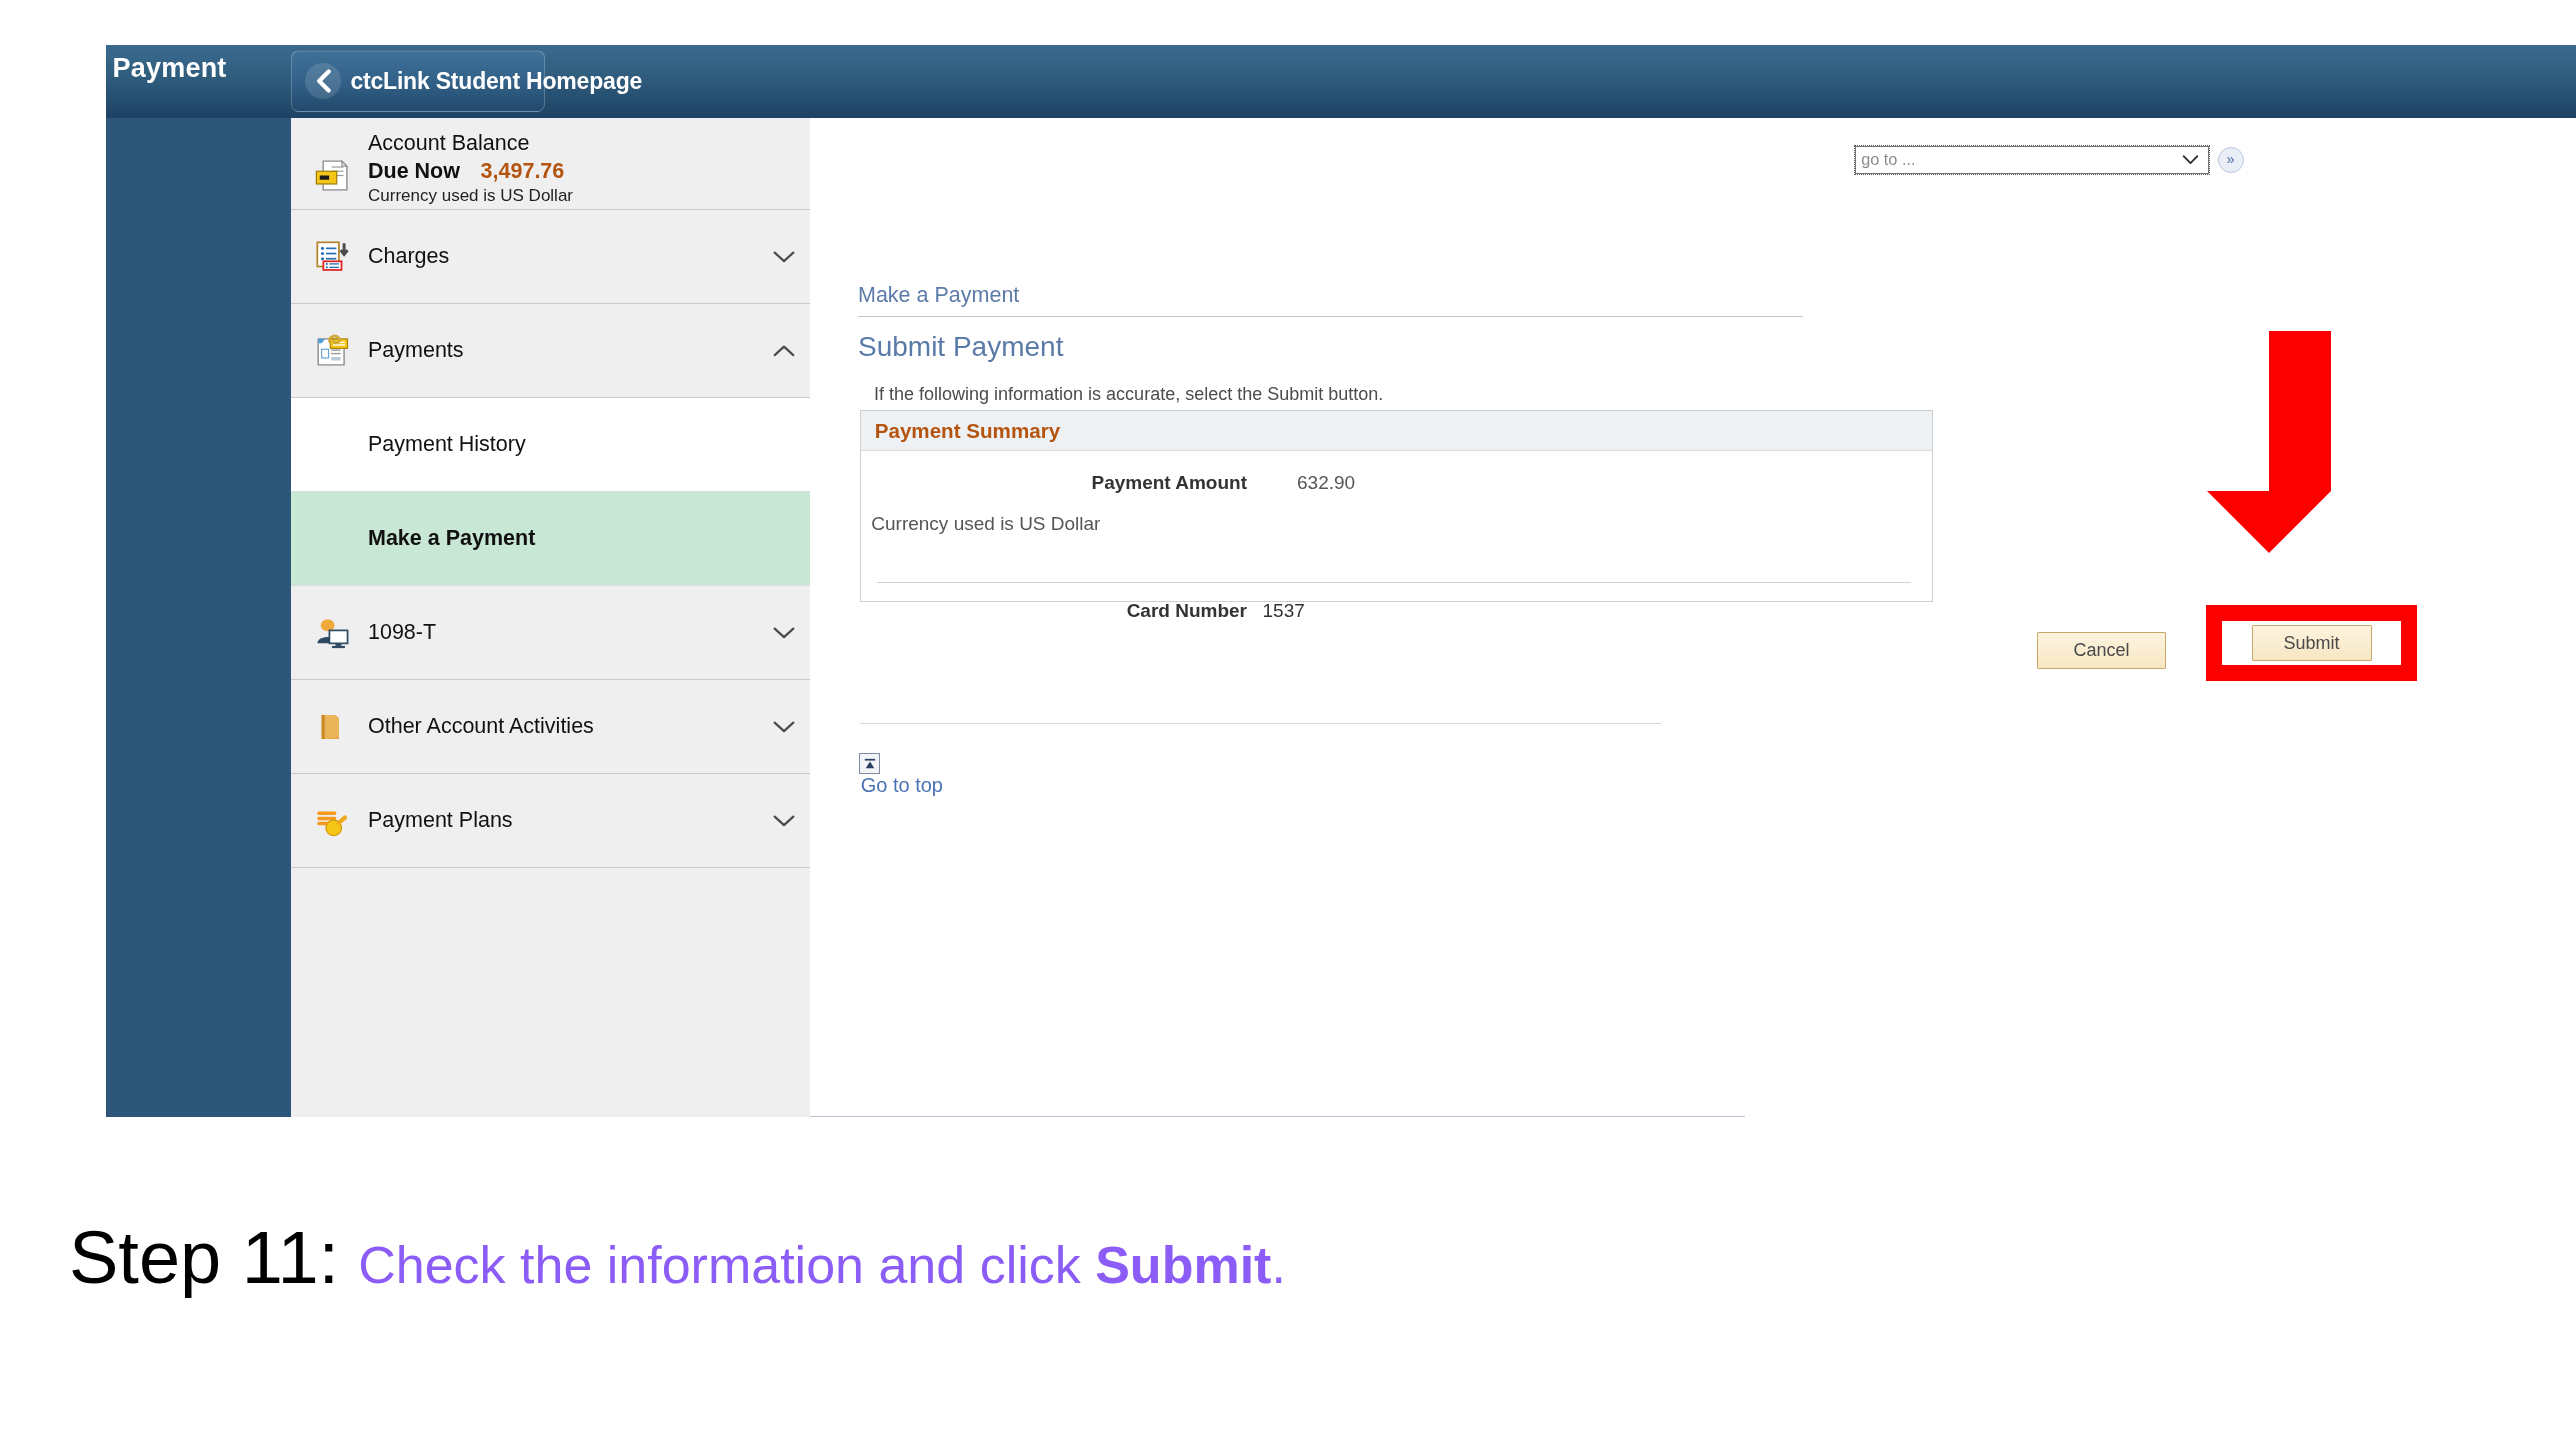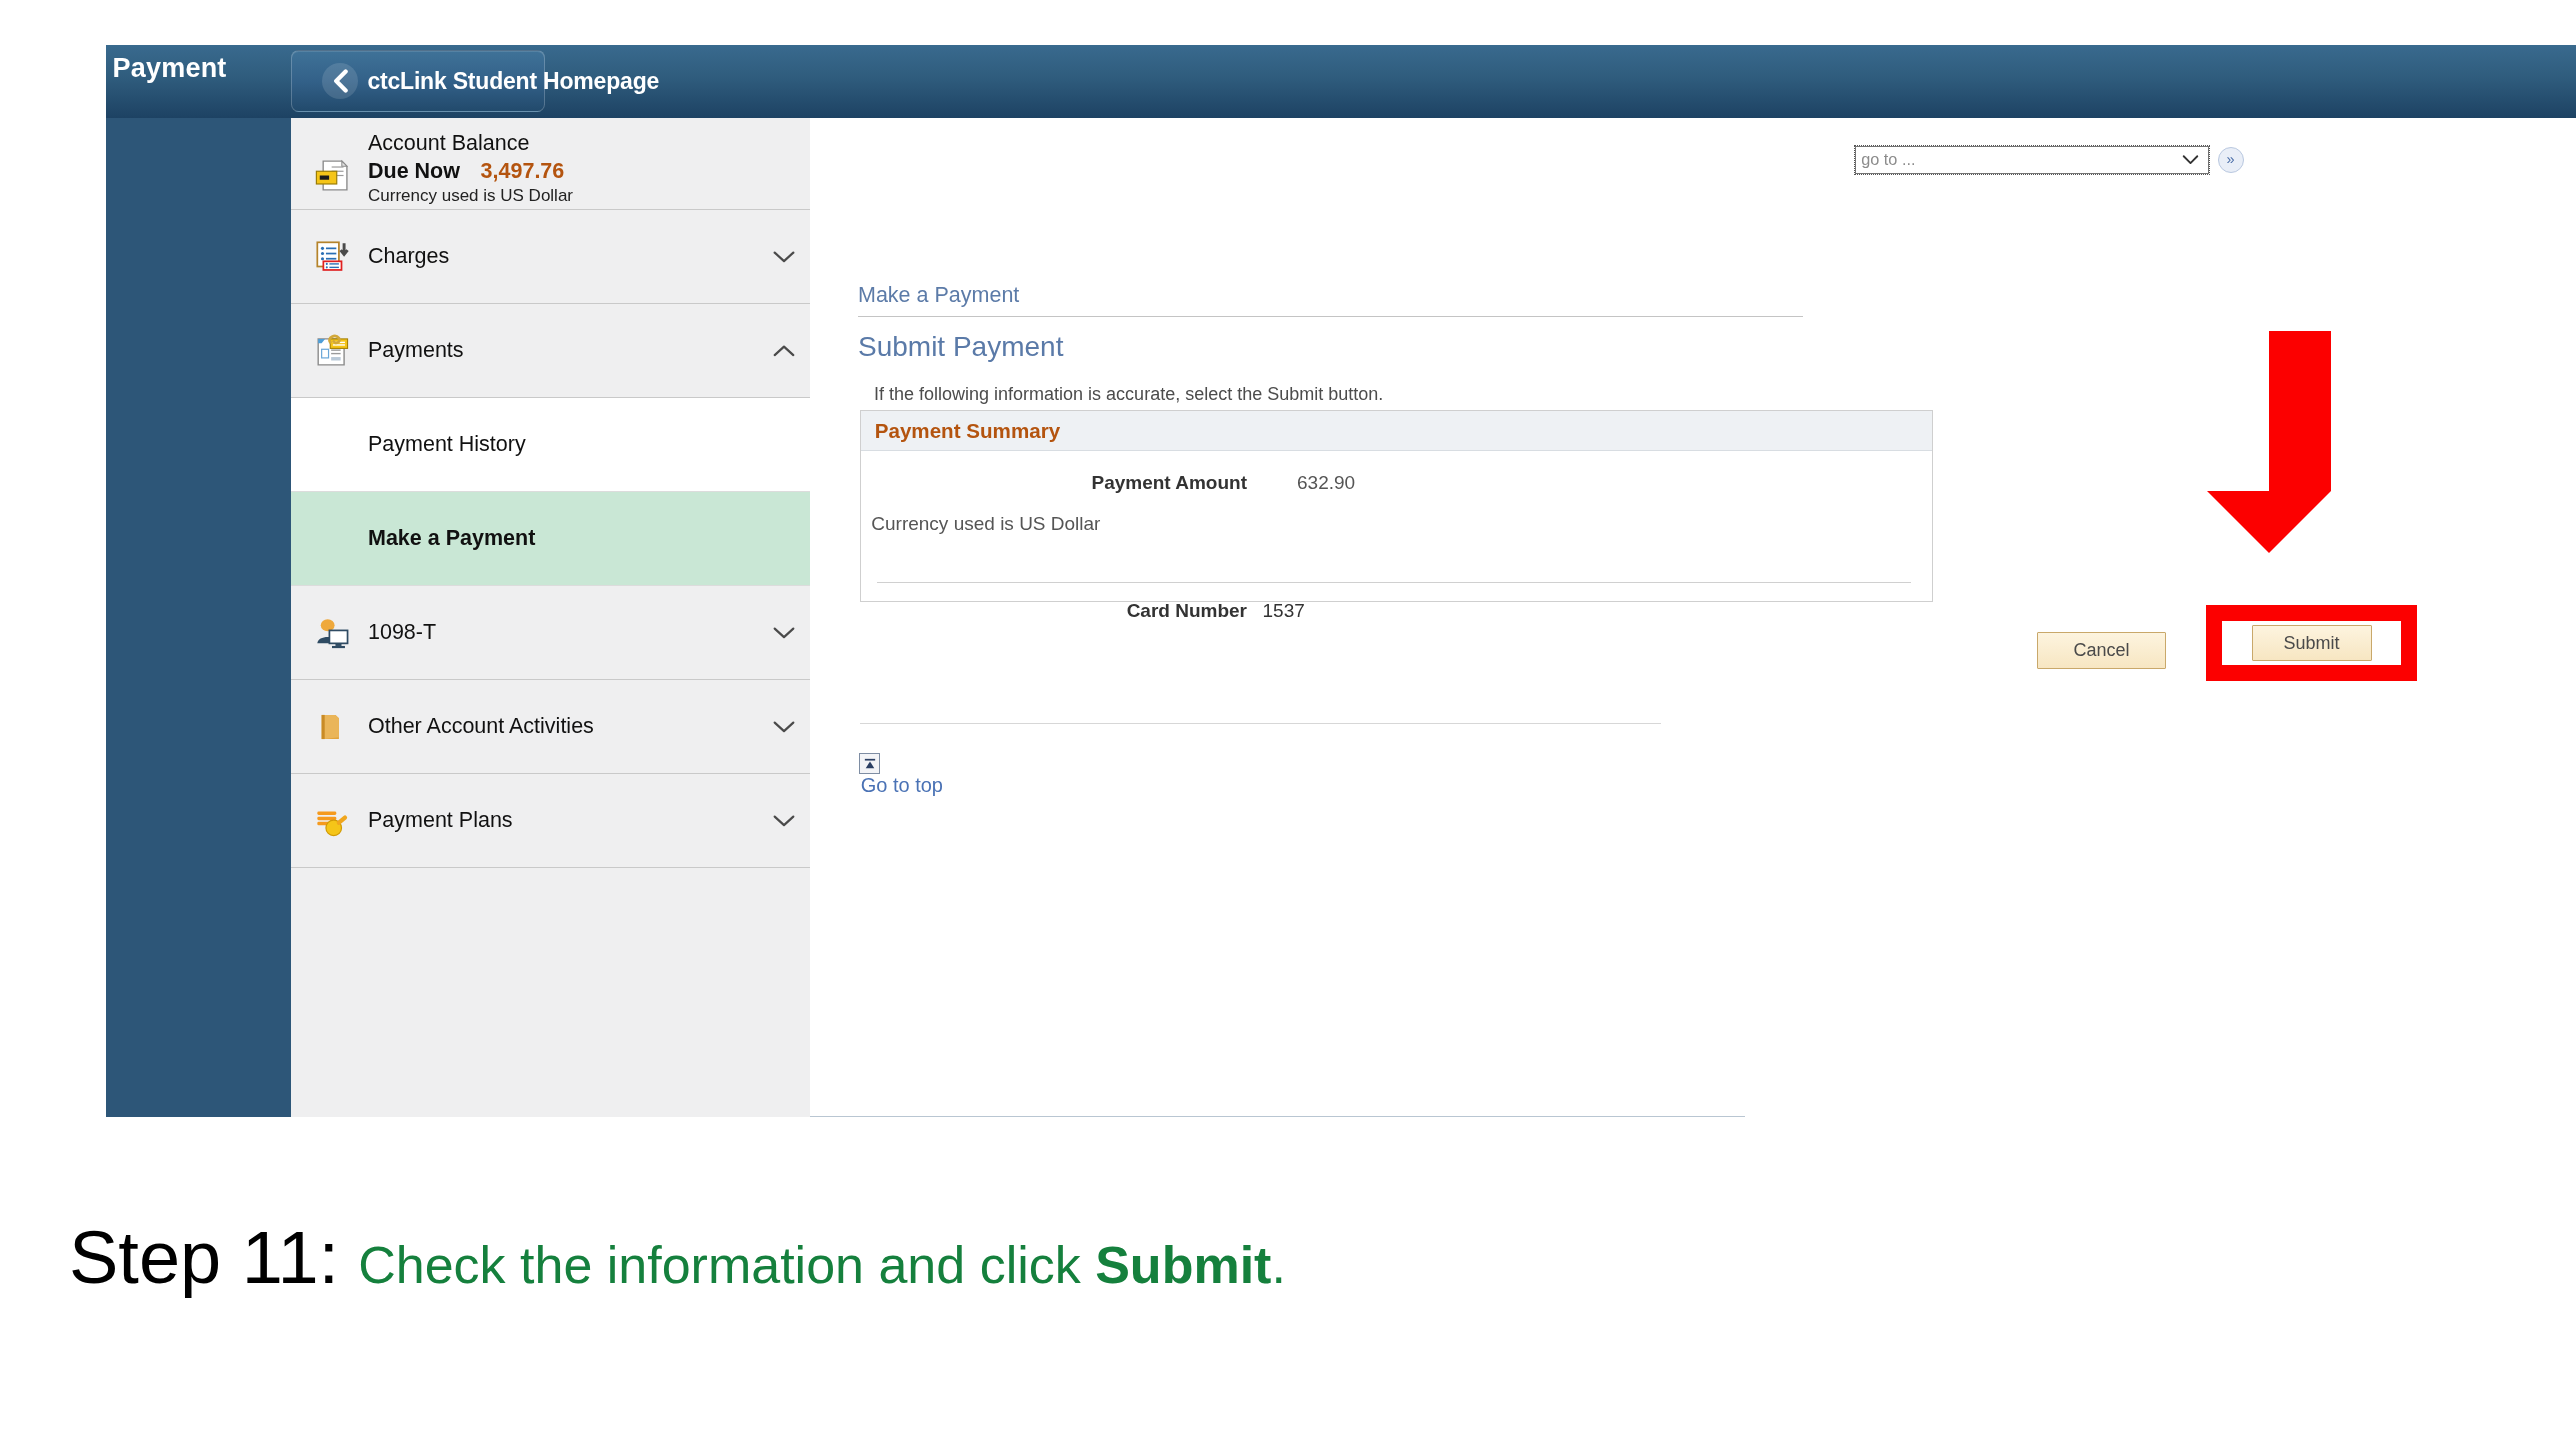--- a/index.html
+++ b/index.html
@@ -44,21 +44,21 @@
     position: absolute;
     left: 291px; top: 50px;
     width: 254px; height: 62px;
     border-radius: 7.7px;
     background: linear-gradient(to bottom, #3f7298 0%, #336189 50%, #224a6c 100%);
     border: 0.9px solid rgba(255,255,255,0.22);
     box-shadow: 0 0.9px 0 rgba(255,255,255,0.12) inset;
     display: flex;
     align-items: center;
     box-sizing: border-box;
-    padding-left: 30px;
+    padding-left: 13px;
     cursor: pointer;
   }
   .back-circle {
     width: 36px; height: 36px;
     border-radius: 50%;
     background: rgba(255,255,255,0.13);
     display: flex; align-items: center; justify-content: center;
     flex: 0 0 auto;
   }
   .back-circle svg { display:block; }
@@ -364,21 +364,21 @@
     align-items: baseline;
     white-space: nowrap;
   }
   .caption-step {
     font-size: 74px;
     color: #000;
     font-family: "Liberation Sans", sans-serif;
   }
   .caption-rest {
     font-size: 52px;
-    color: #15803d;
+    color: #8b5cf6;
     margin-left: 19px;
     font-family: "Liberation Sans", sans-serif;
   }
   .caption-rest b { font-weight: bold; }
 </style>
 </head>
 <body>
 
 <div id="shot">
 

